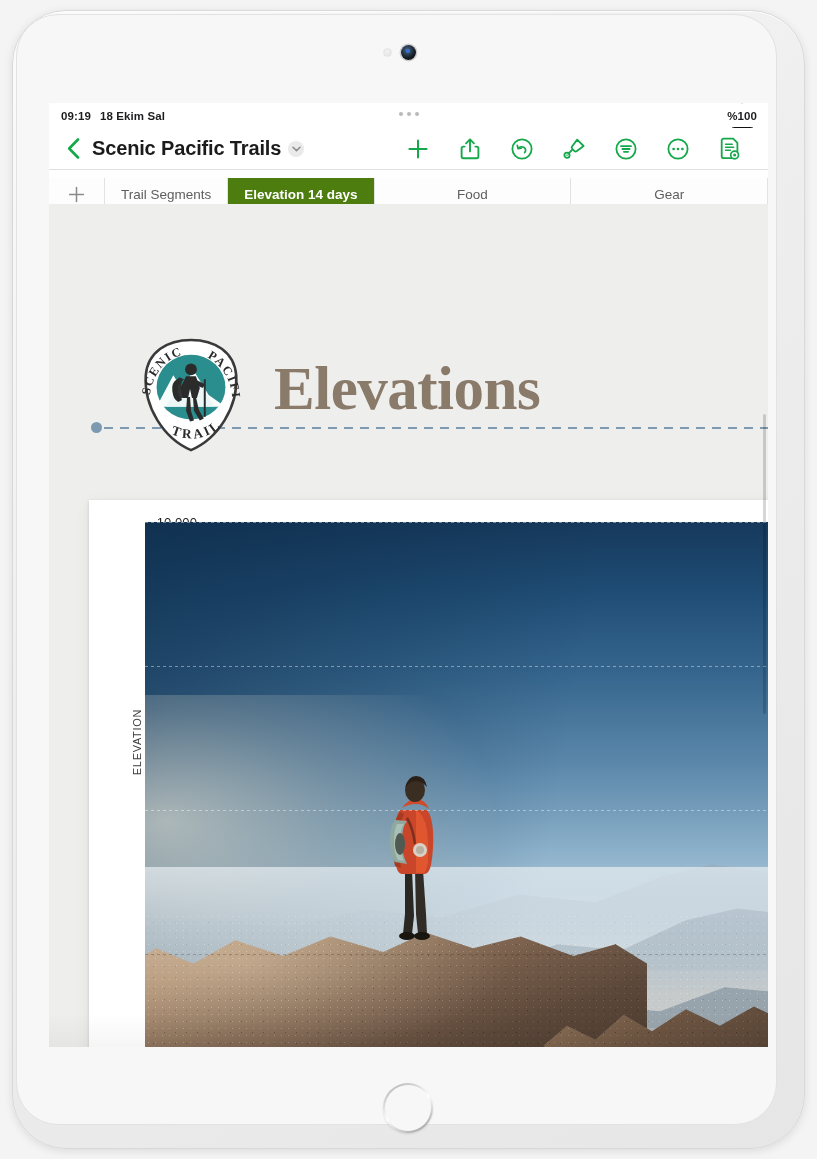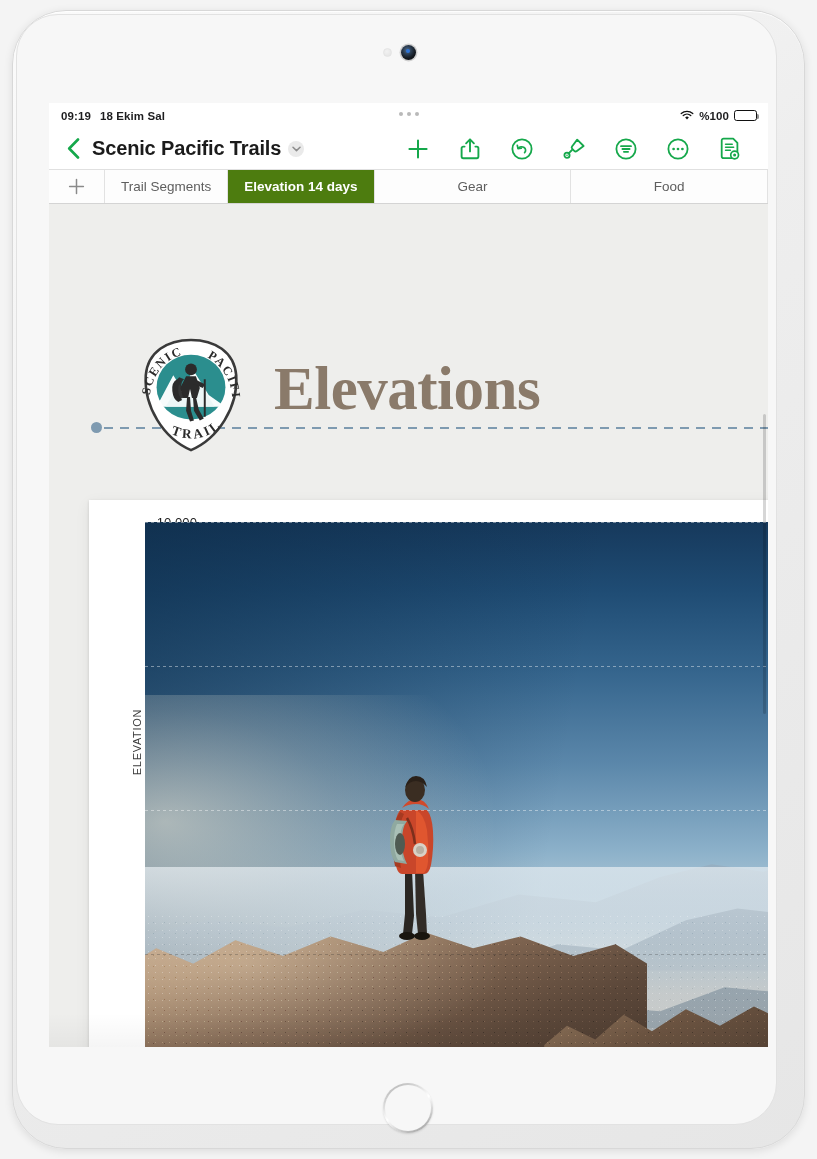--- a/index.html
+++ b/index.html
@@ -74,21 +74,21 @@
     letter-spacing:.1px;
   }
   #status-time { margin-right:9px; }
   #status-date { font-weight:bold; }
   #status-dots {
     position:absolute; left:50%; top:9px; transform:translateX(-50%);
     display:flex; gap:4px;
   }
   #status-dots i { width:4px; height:4px; border-radius:50%; background:#b9b9b9; display:block; }
   #status-right {
-    margin-left:auto; display:flex; align-items:center; gap:5px;
+    margin-left:auto; display:flex; align-items:center; gap:5px;flex-direction:column;
   }
   .wifi-ico { width:14px; height:11px; display:block; }
   #status-batt-label { font-size:11.5px; font-weight:bold; }
   .batt {
     width:23px; height:11px; border:1.2px solid #111; border-radius:2.7px;
     position:relative; padding:1.2px;
   }
   .batt::after {
     content:""; position:absolute; right:-3.2px; top:3px; width:2px; height:5px;
     border-radius:0 1.5px 1.5px 0; background:#111; opacity:.45;
@@ -119,21 +119,21 @@
     margin-left:auto; display:flex; align-items:center;
   }
   .tb-btn {
     width:52px; height:34px; display:flex; align-items:center; justify-content:center;
     cursor:pointer;
   }
   .tb-btn svg { display:block; }
 
   
   #tabbar {
-    position:absolute; left:0; top:67px; width:100%; height:34px;
+    position:absolute; left:0; top:75px; width:100%; height:34px;
     display:flex; align-items:stretch;
     background:#fdfdfd;
     border-bottom:1px solid #d4d4d4;
   }
   #tab-add {
     width:56px; display:flex; align-items:center; justify-content:center;
     border-right:1px solid #e2e2e2; cursor:pointer;
   }
   .tab {
     display:flex; align-items:center; justify-content:center;
@@ -411,22 +411,22 @@
     </div>
 
     <div id="tabbar">
       <div id="tab-add">
         <svg width="17" height="17" viewBox="0 0 17 17">
           <path d="M8.5 1.6 V15.4 M1.6 8.5 H15.4" stroke="#8a8a8a" stroke-width="1.5" stroke-linecap="round"></path>
         </svg>
       </div>
       <div class="tab">Trail Segments</div>
       <div class="tab active">Elevation 14 days</div>
+      <div class="tab flexwide">Food</div>
       <div class="tab flexwide">Gear</div>
-      <div class="tab flexwide">Food</div>
     </div>
 
     <div id="canvas">
 
       <div id="dash-dot"></div>
       <div id="dash-rule"></div>
 
       <div id="logo">
         <svg viewBox="0 0 120 120" width="118" height="118">
           <defs>

